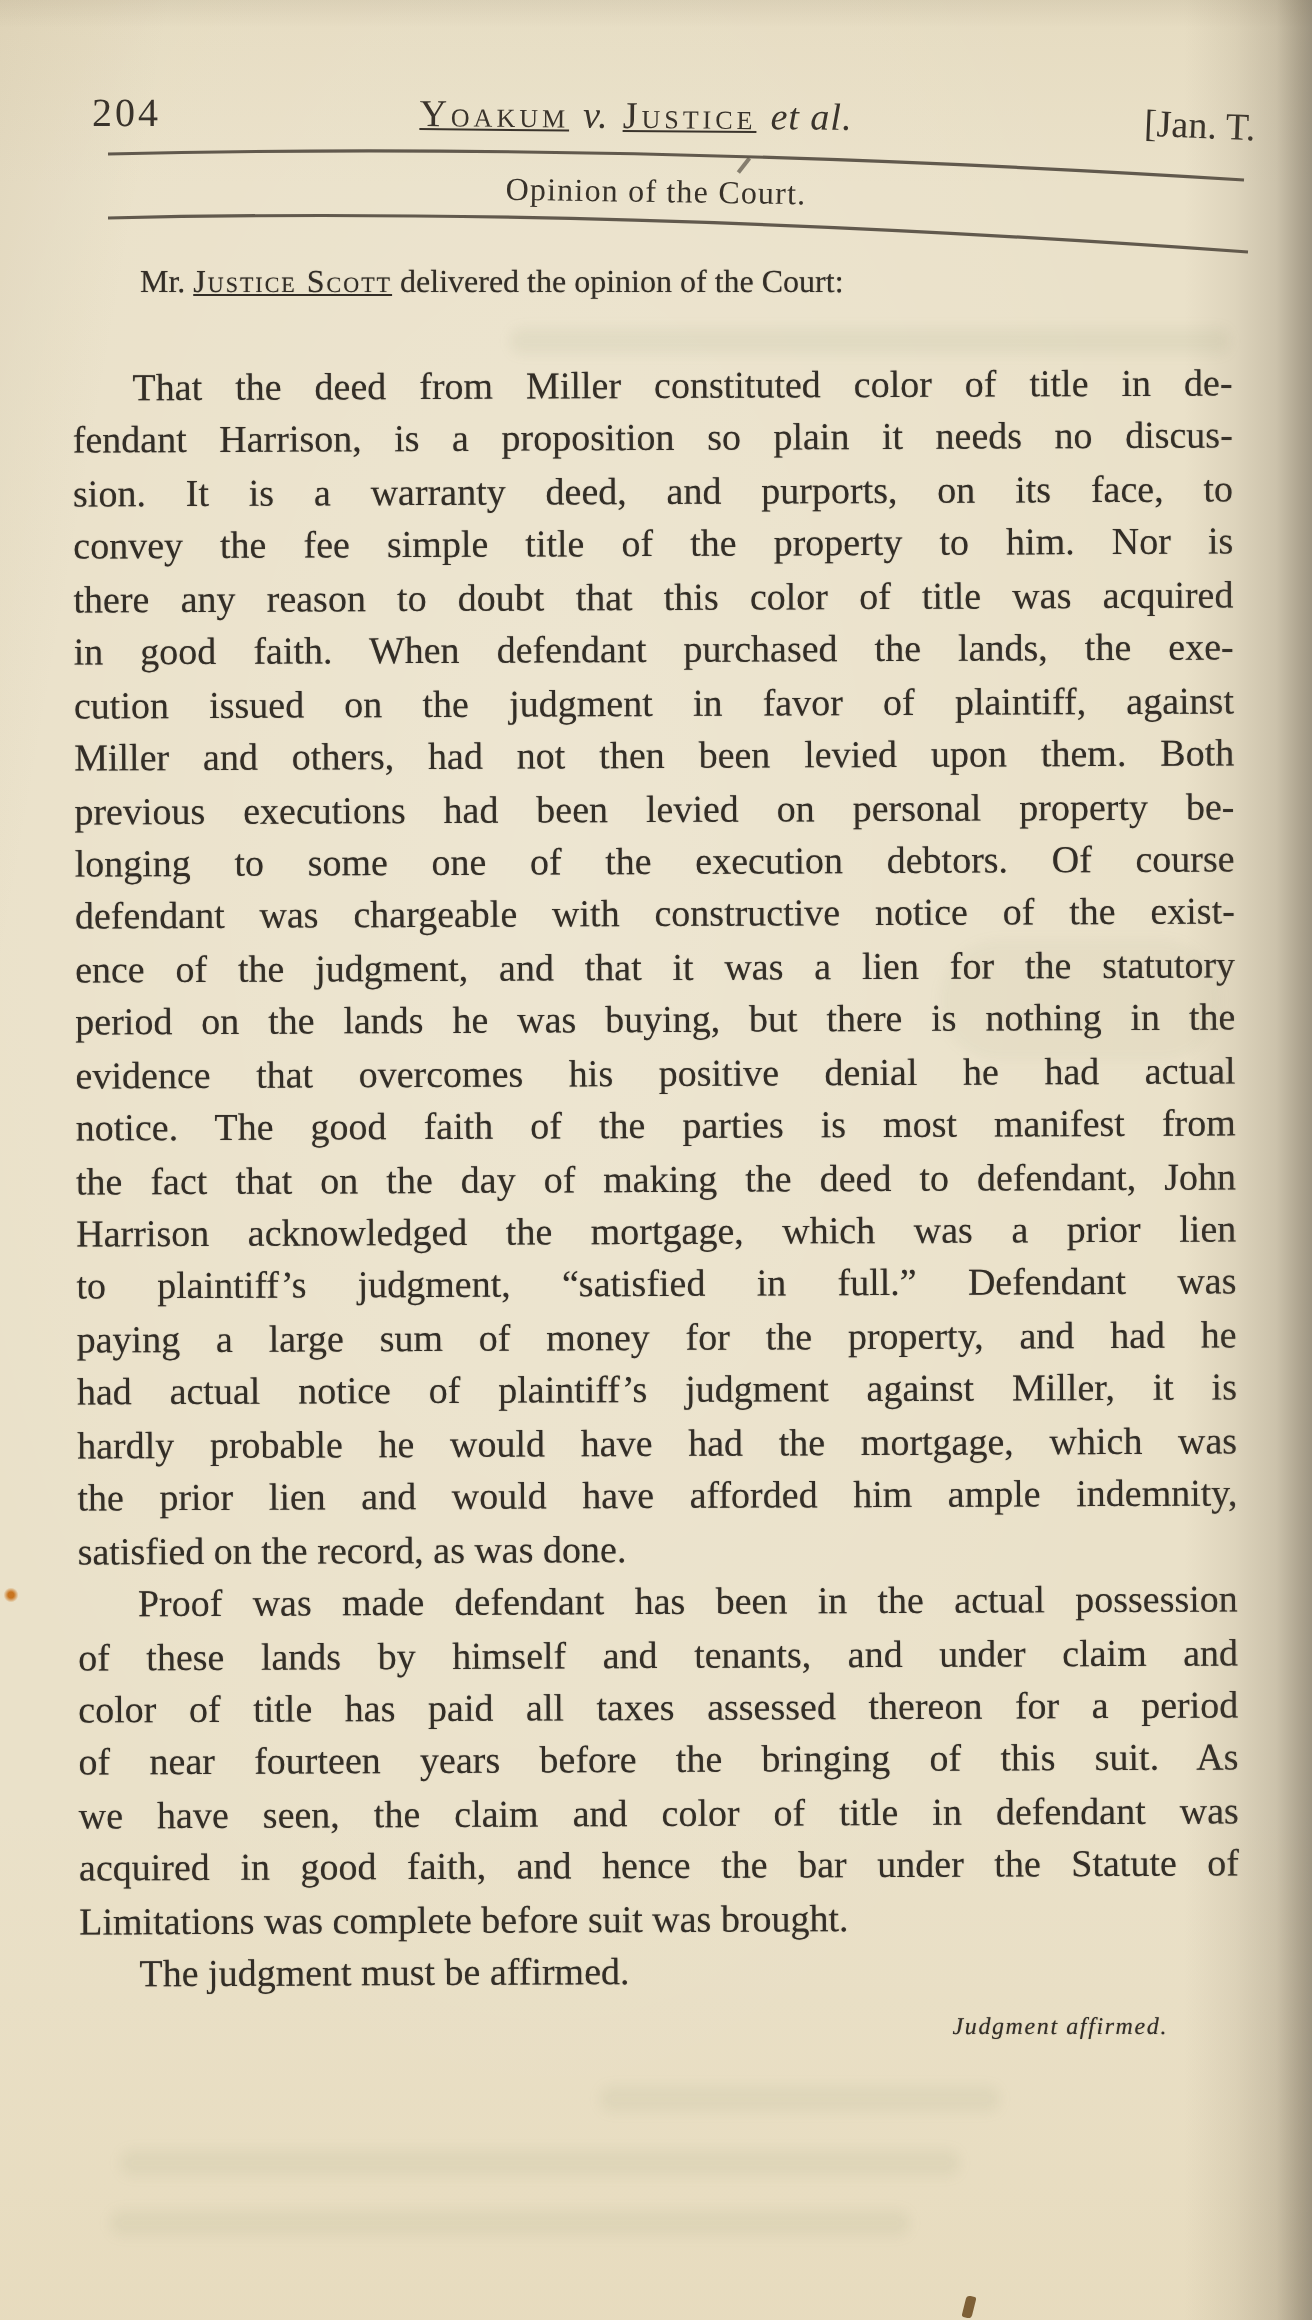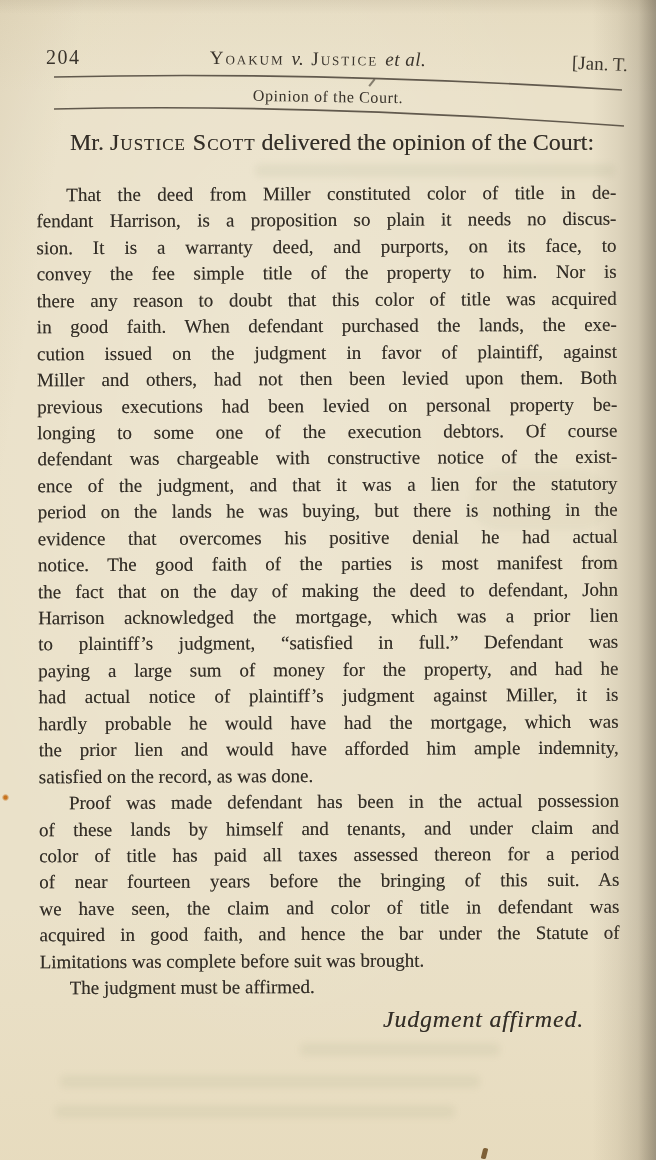--- a/index.html
+++ b/index.html
@@ -44,57 +44,57 @@
   .page-num{
     position:absolute;left:46px;top:2px;
     font-size:20px;letter-spacing:1.5px;color:#39332b;
   }
   .case-title{
     position:absolute;left:38px;top:4px;width:560px;
     text-align:center;font-size:19px;color:#3a342c;
     transform:rotate(0.5deg);white-space:nowrap;
   }
   .case-title .gap{display:inline-block;width:7px;}
-  .sc{font-variant:small-caps;letter-spacing:2px;}
+  .sc{font-variant:small-caps;letter-spacing:2px;text-decoration:underline;}
   .it{font-style:italic;letter-spacing:0.5px;}
   .term-label{
     position:absolute;left:572px;top:9px;
     font-size:19px;color:#39332b;transform:rotate(2.4deg);
     white-space:nowrap;
   }
   .rules-svg{position:absolute;top:0;left:0;pointer-events:none;}
   .running-head{
     position:absolute;top:88px;left:38px;width:580px;
     text-align:center;font-size:16px;letter-spacing:0.6px;
     color:#38322a;transform:rotate(0.9deg);
   }
   .opening-line{
     position:absolute;top:130px;left:38px;width:590px;
-    font-size:24px;line-height:24px;color:#332e27;
+    font-size:16px;line-height:24px;color:#332e27;
     text-indent:32px;white-space:nowrap;
     text-shadow:0 0 0.5px rgba(51,46,39,0.55);
   }
   .opening-line .sc{letter-spacing:1px;}
   .body-text{
     position:absolute;top:181px;left:38px;width:580px;
     font-size:19px;color:#332e27;
     transform:rotate(-0.25deg);
     text-shadow:0 0 0.5px rgba(51,46,39,0.55);
   }
   .tline{
     height:26.45px;line-height:26.45px;
     text-align:justify;text-align-last:justify;
     white-space:normal;
   }
   .tline.first{text-indent:30px;}
   .tline.last{text-align-last:left;}
   .closing-line{
     position:absolute;top:1006px;left:38px;width:580px;
     text-align:right;padding-right:34px;box-sizing:border-box;
-    font-style:italic;font-size:24px;color:#332e27;
+    font-style:italic;font-size:12px;color:#332e27;
     letter-spacing:0.8px;
     text-shadow:0 0 0.5px rgba(51,46,39,0.55);
   }
   .ink-mark-bottom{
     position:absolute;left:482px;top:1148px;width:5px;height:11px;
     background:#6b4a1e;border-radius:2px 1px 2px 1px;
     transform:rotate(14deg);opacity:0.85;
   }
   .ink-dot-left{
     position:absolute;left:2px;top:794px;width:7px;height:7px;

